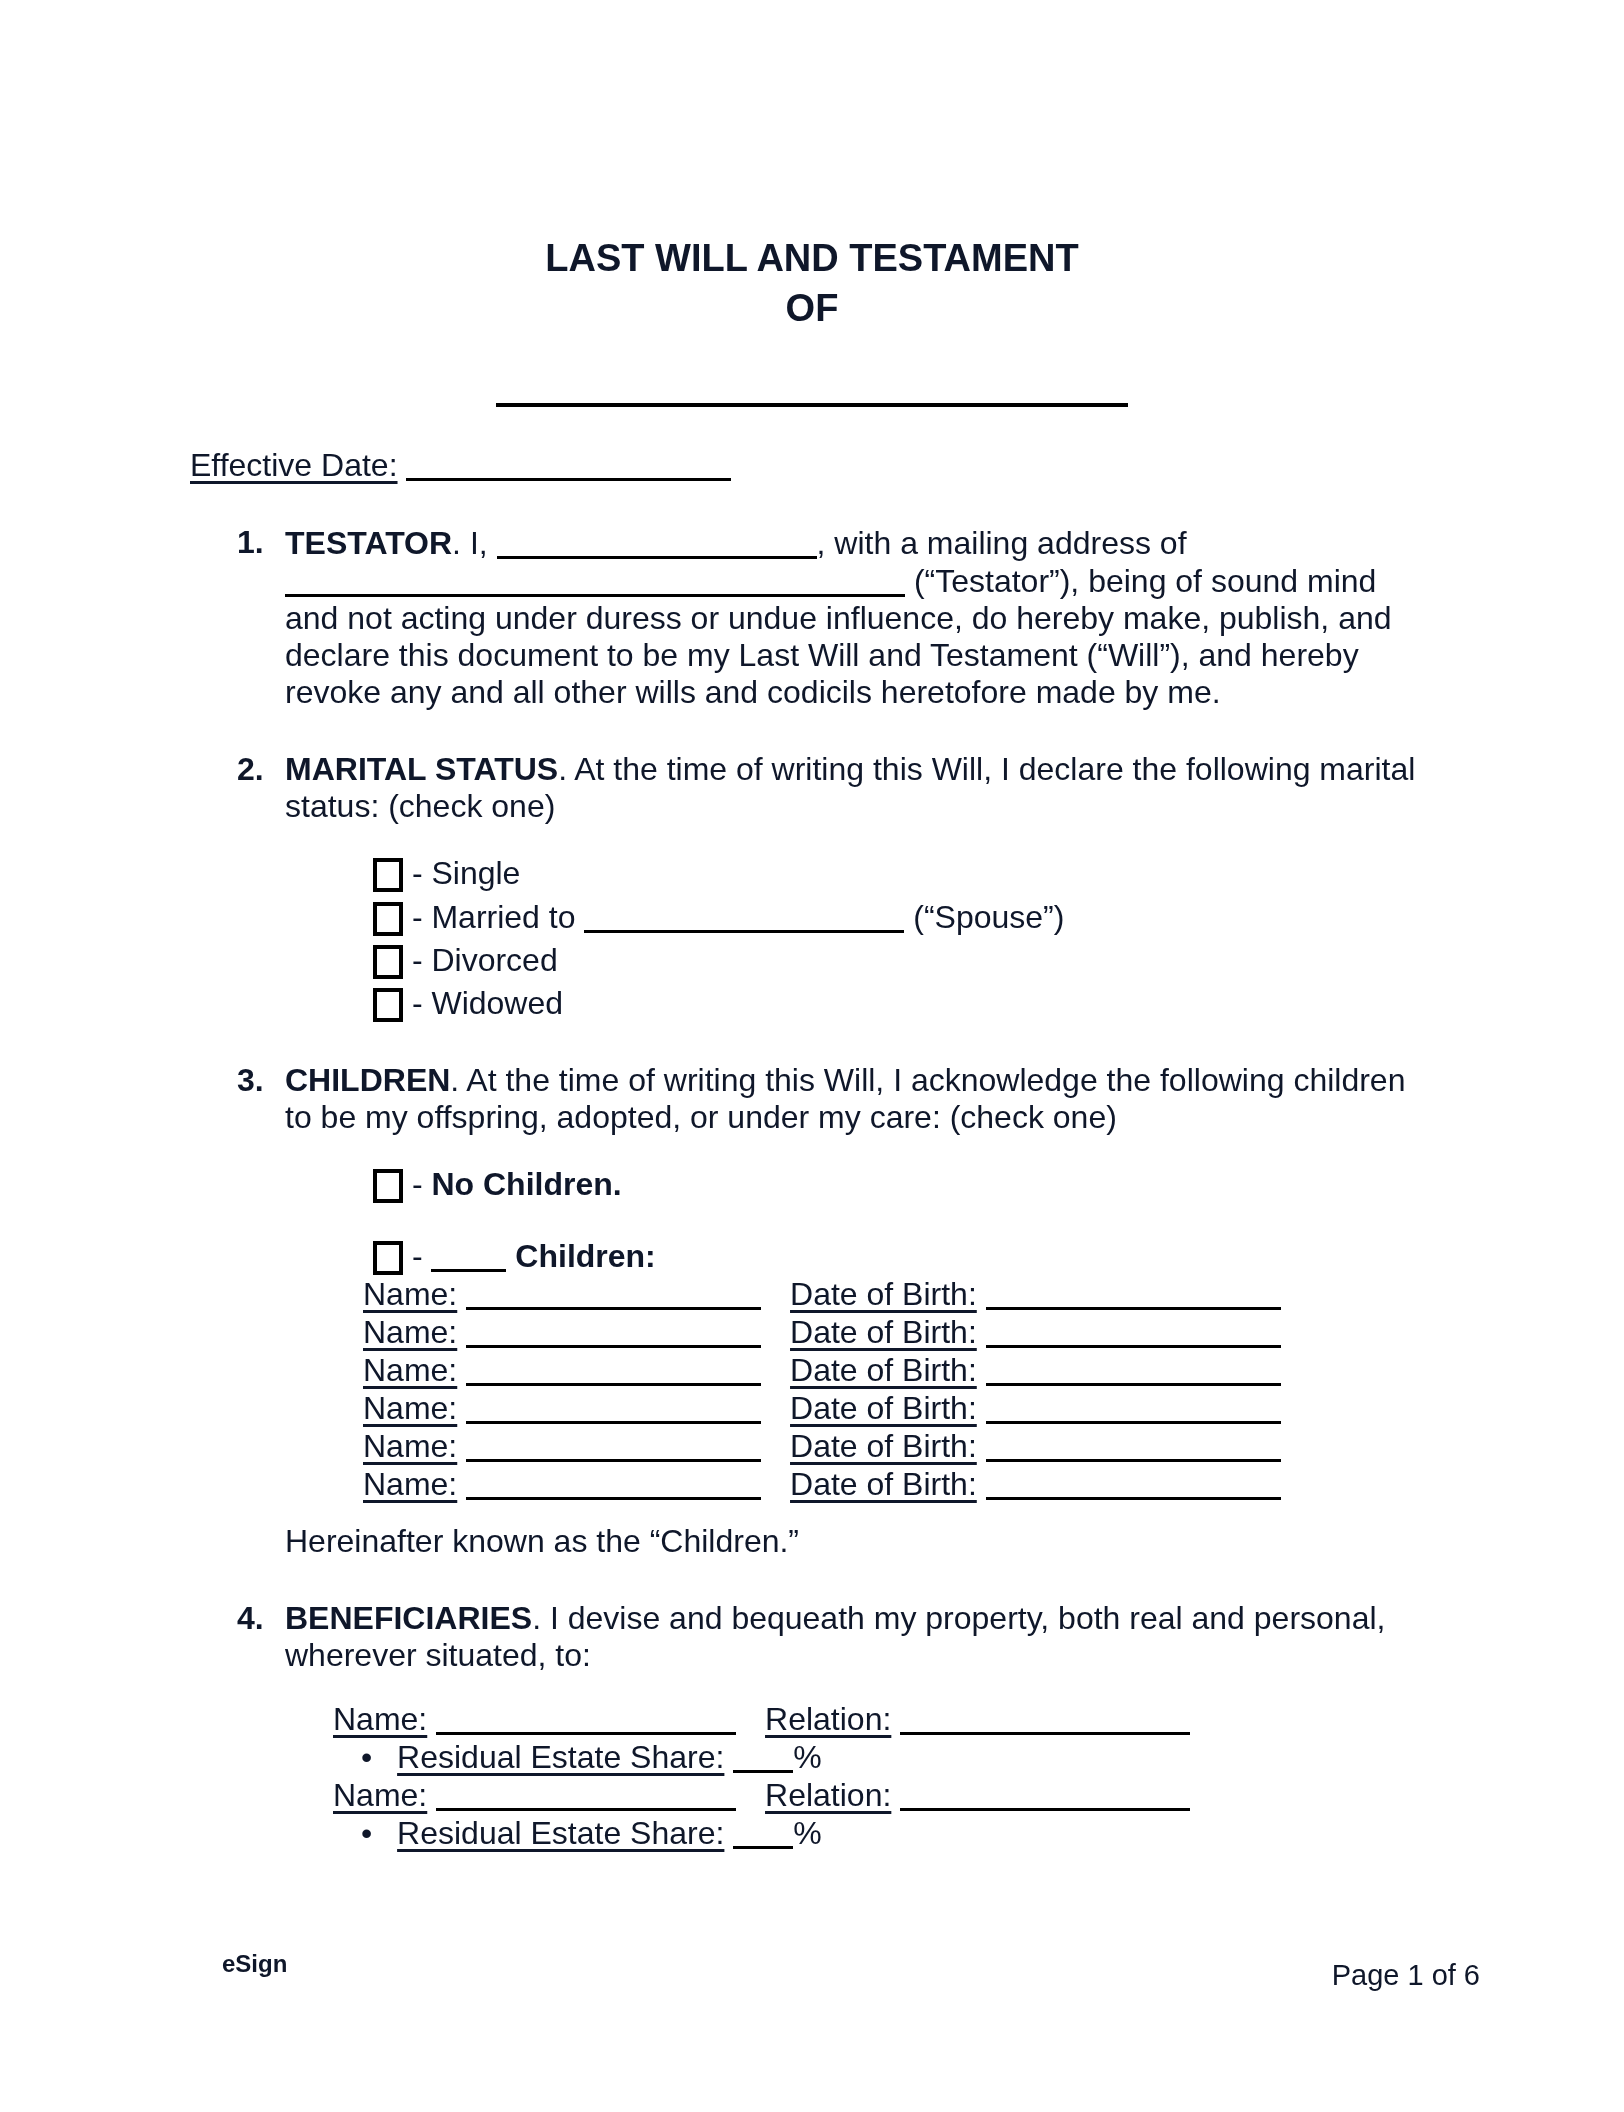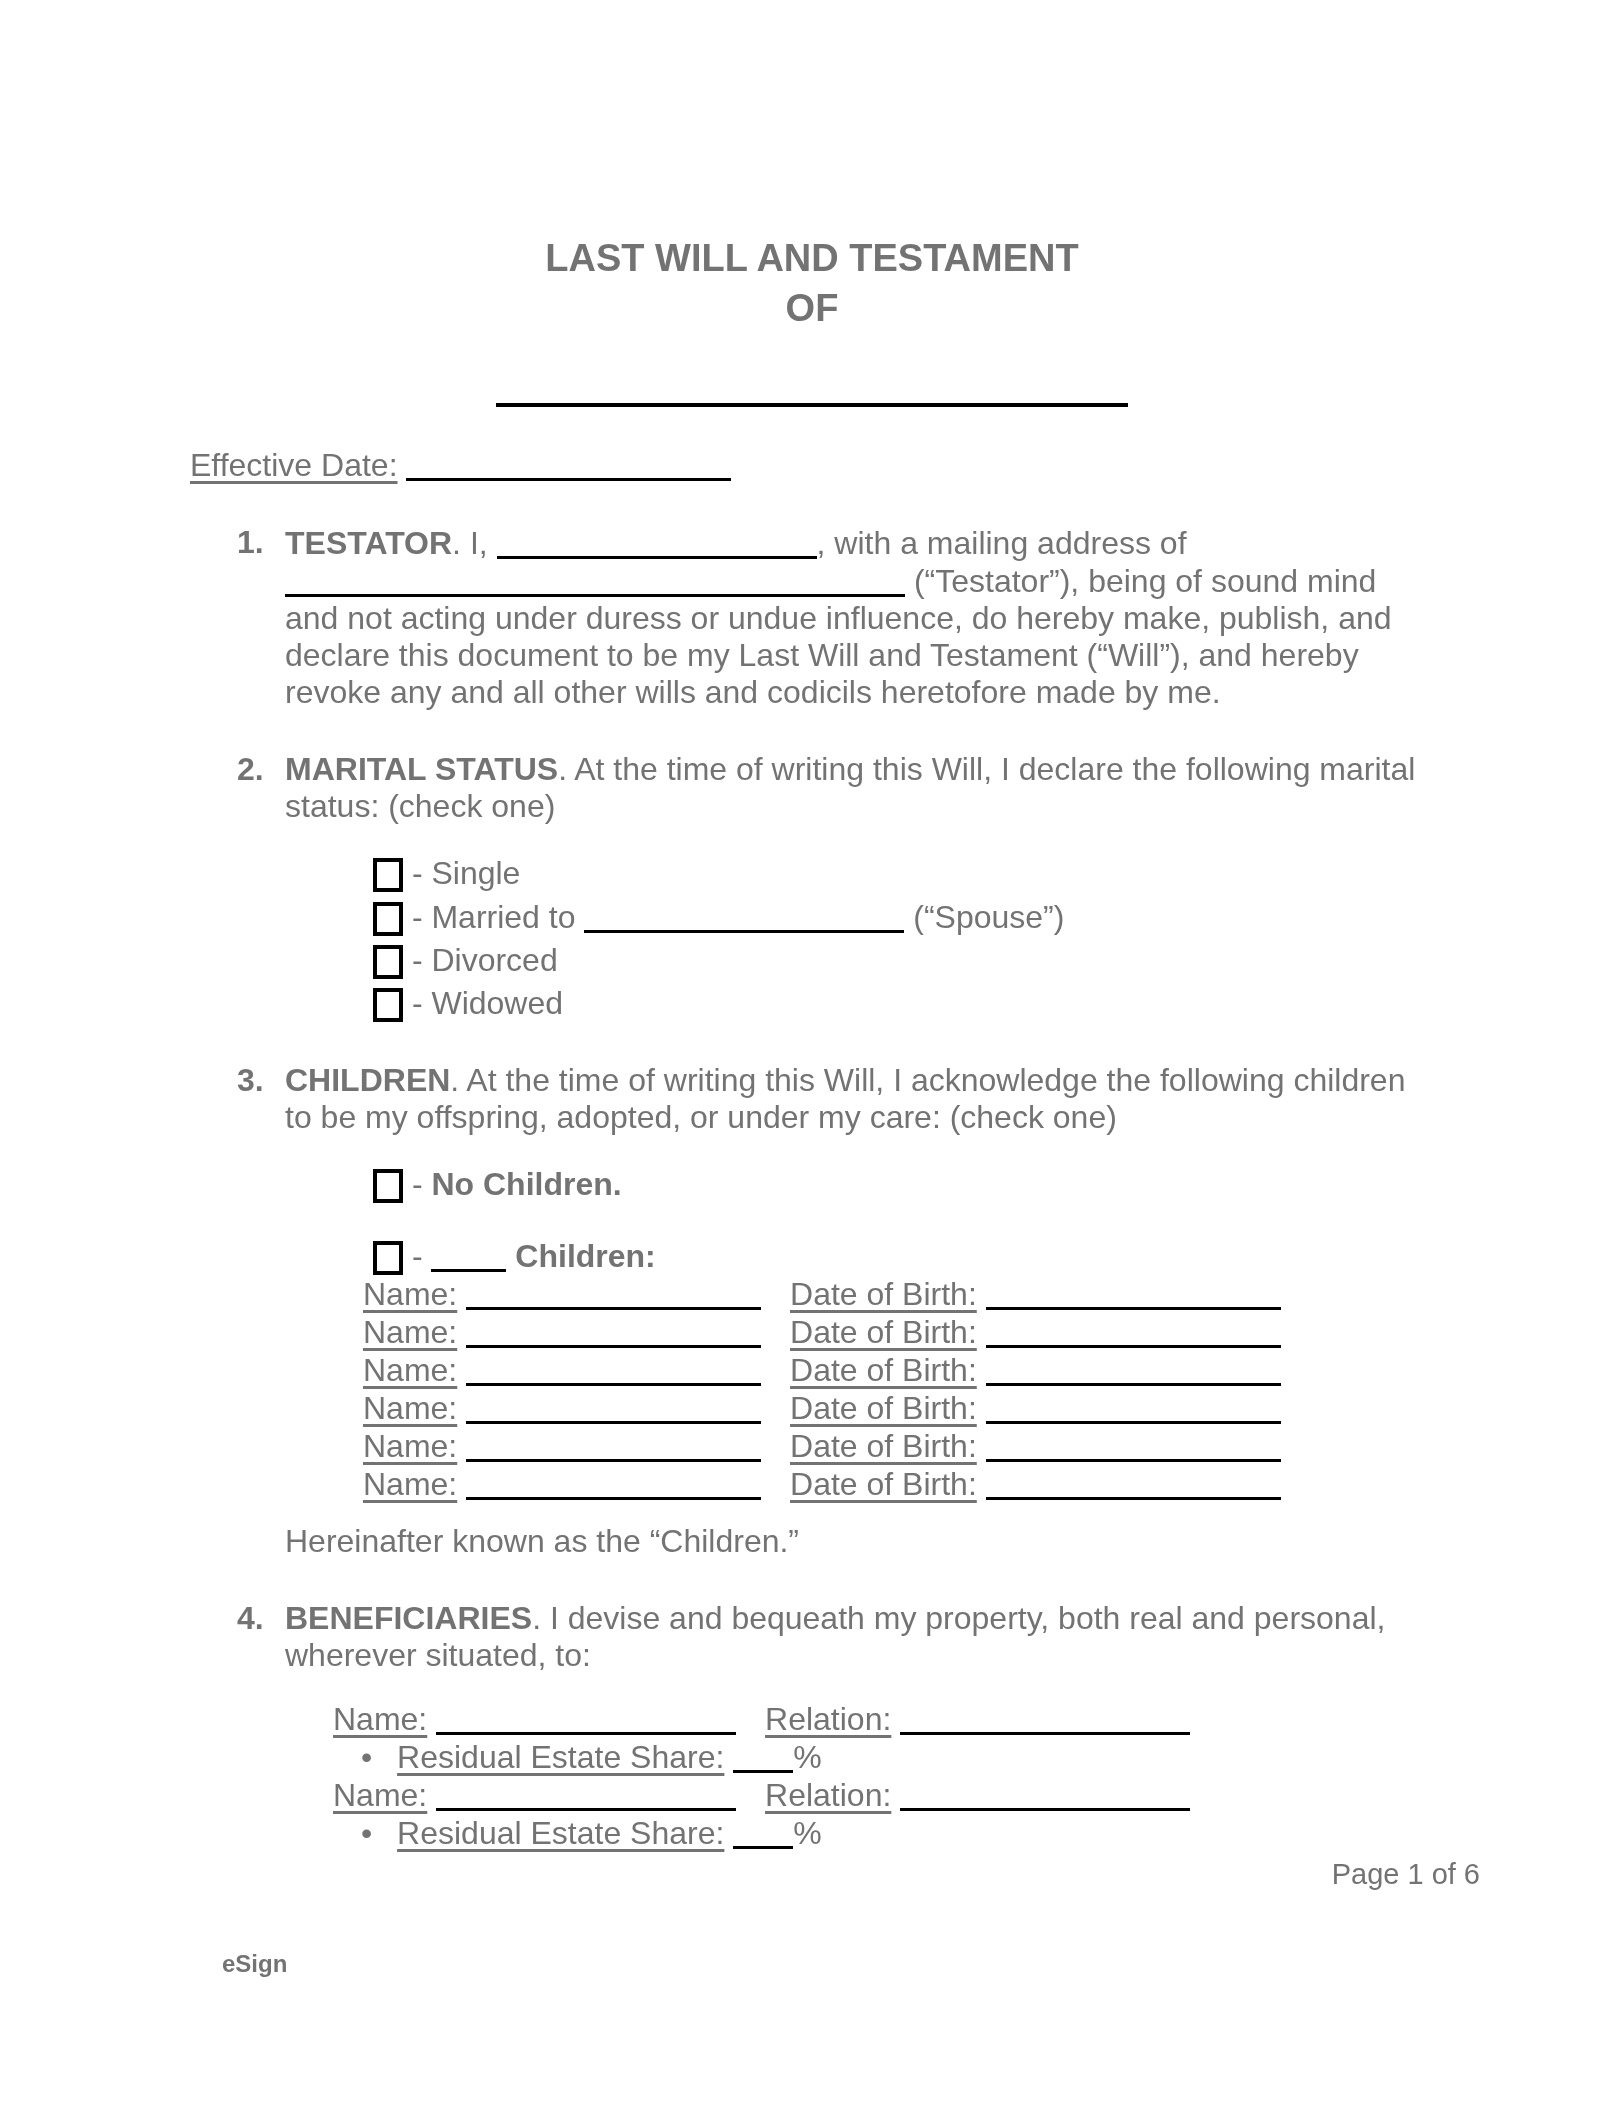--- a/index.html
+++ b/index.html
@@ -2,21 +2,21 @@
 <html><head>
 <meta charset="utf-8">
 <style>
   * { box-sizing: border-box; }
   html, body { margin: 0; padding: 0; background: #ffffff; }
   .page {
     position: relative;
     width: 1624px;
     height: 2088px;
     background: #ffffff;
-    color: #737373;
+    color: #0f172a;
     font-family: "Liberation Sans", sans-serif;
     font-size: 32px;
     line-height: 37px;
     overflow: hidden;
   }
   .title {
     text-align: center;
     font-weight: bold;
     font-size: 38px;
     line-height: 50px;
@@ -90,21 +90,21 @@
     position: absolute;
     left: 222px;
     top: 1942px;
     font-weight: bold;
     font-size: 24px;
     line-height: 44px;
   }
   .footer-page {
     position: absolute;
     right: 144px;
-    top: 1857px;
+    top: 1958px;
     font-size: 29px;
     line-height: 34px;
   }
 </style>
 </head>
 <body>
 
 <div class="page">
 
   <div class="title title-first">LAST WILL AND TESTAMENT</div>

